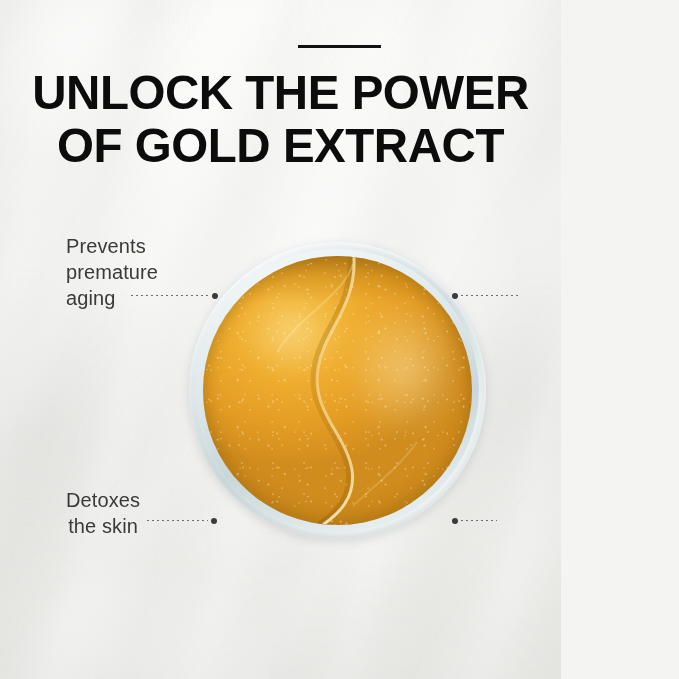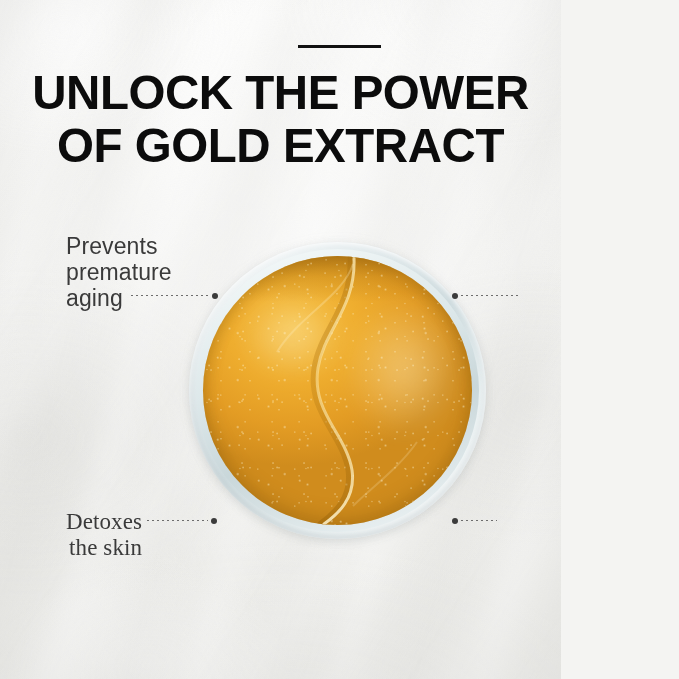--- a/index.html
+++ b/index.html
@@ -177,28 +177,28 @@
   
   .seam { position:absolute; inset:0; }
   .seam svg { display:block; width:100%; height:100%; }
 
   
   .label {
     position:absolute;
     color:#3a3a3a;
     font-family:"Liberation Sans", sans-serif;
     font-weight:400;
-    font-size:23px;
+    font-size:20px;
     line-height:26px;
     letter-spacing:.1px;
     white-space:pre-line;
   }
   .label.tl { left:66px;  top:233px; text-align:left; }
   .label.tr { left:524px; top:233px; text-align:left; }
-  .label.bl { left:66px;  top:509px; text-align:right;font-family:Liberation Serif, serif; }
+  .label.bl { left:66px;  top:487px; text-align:center; }
   .label.br { left:501px; top:531px; text-align:left; }
 
   .leader { position:absolute; height:9px; display:flex; align-items:center; }
   .leader .dots {
     flex:1 1 auto; height:1px;
     background-image:linear-gradient(90deg, #6d6d6d 0 2px, rgba(0,0,0,0) 2px 5px);
     background-size:5px 1px;
     background-repeat:repeat-x;
   }
   .leader .node {

